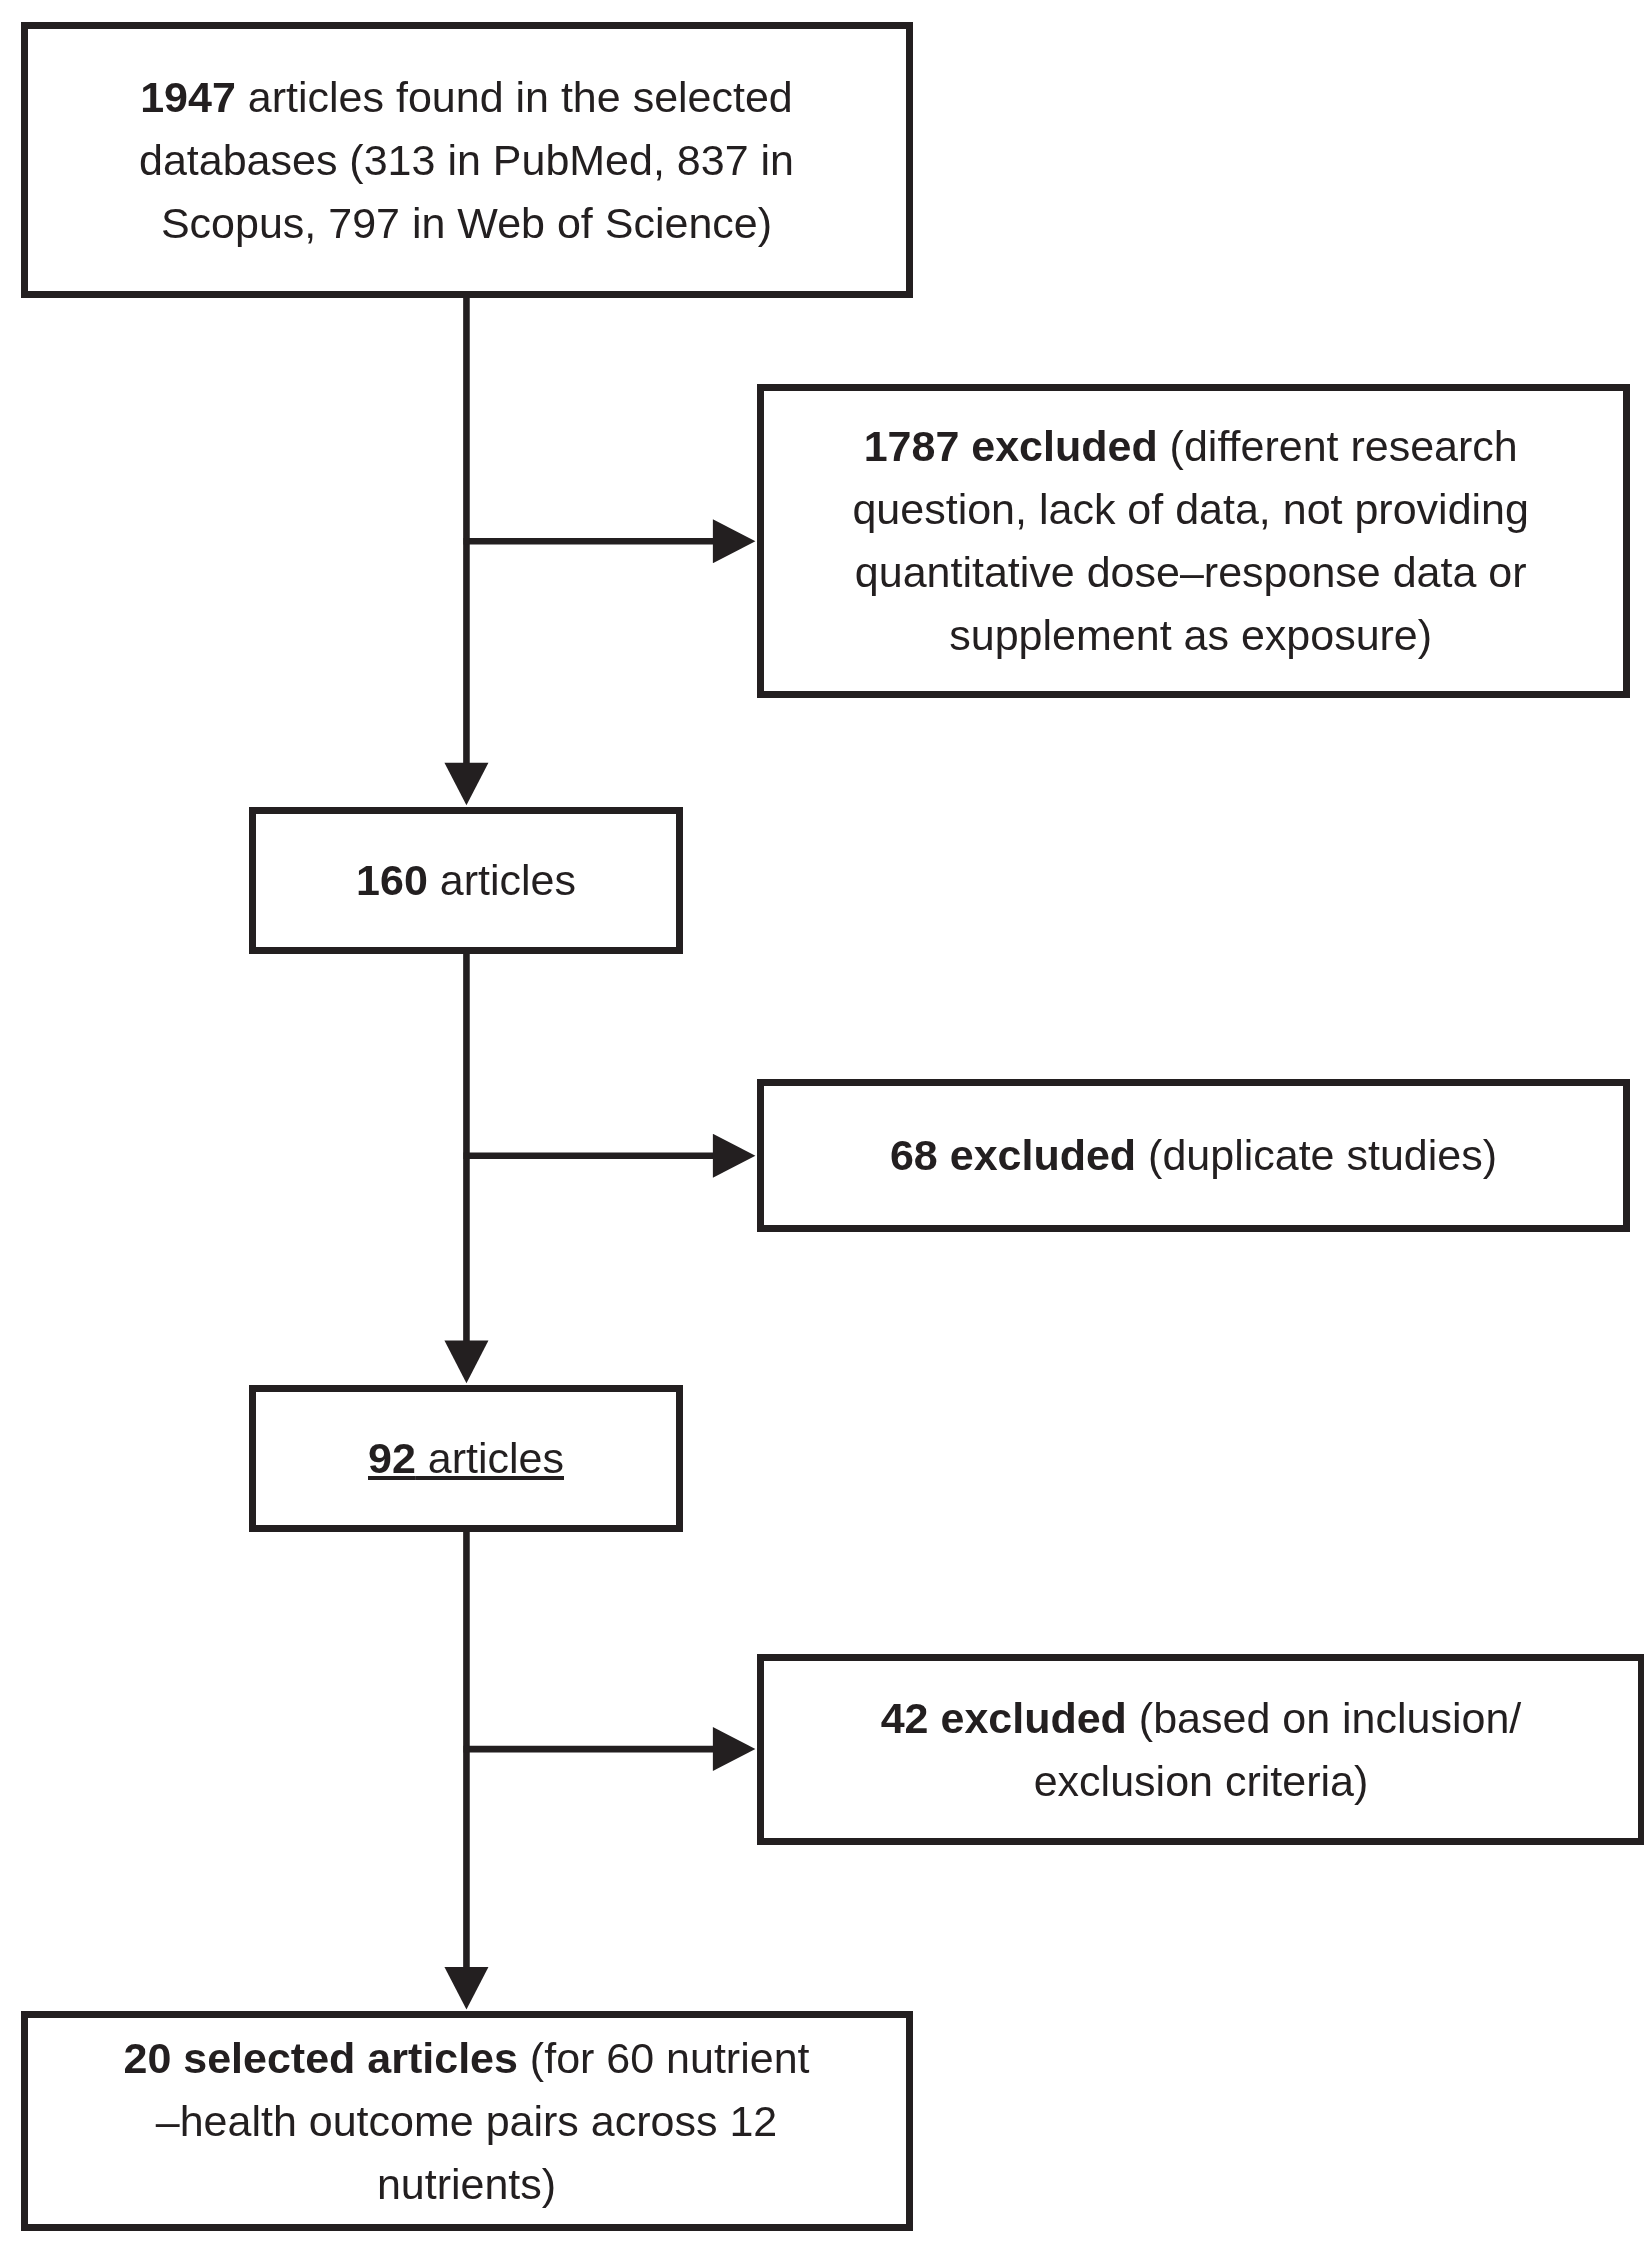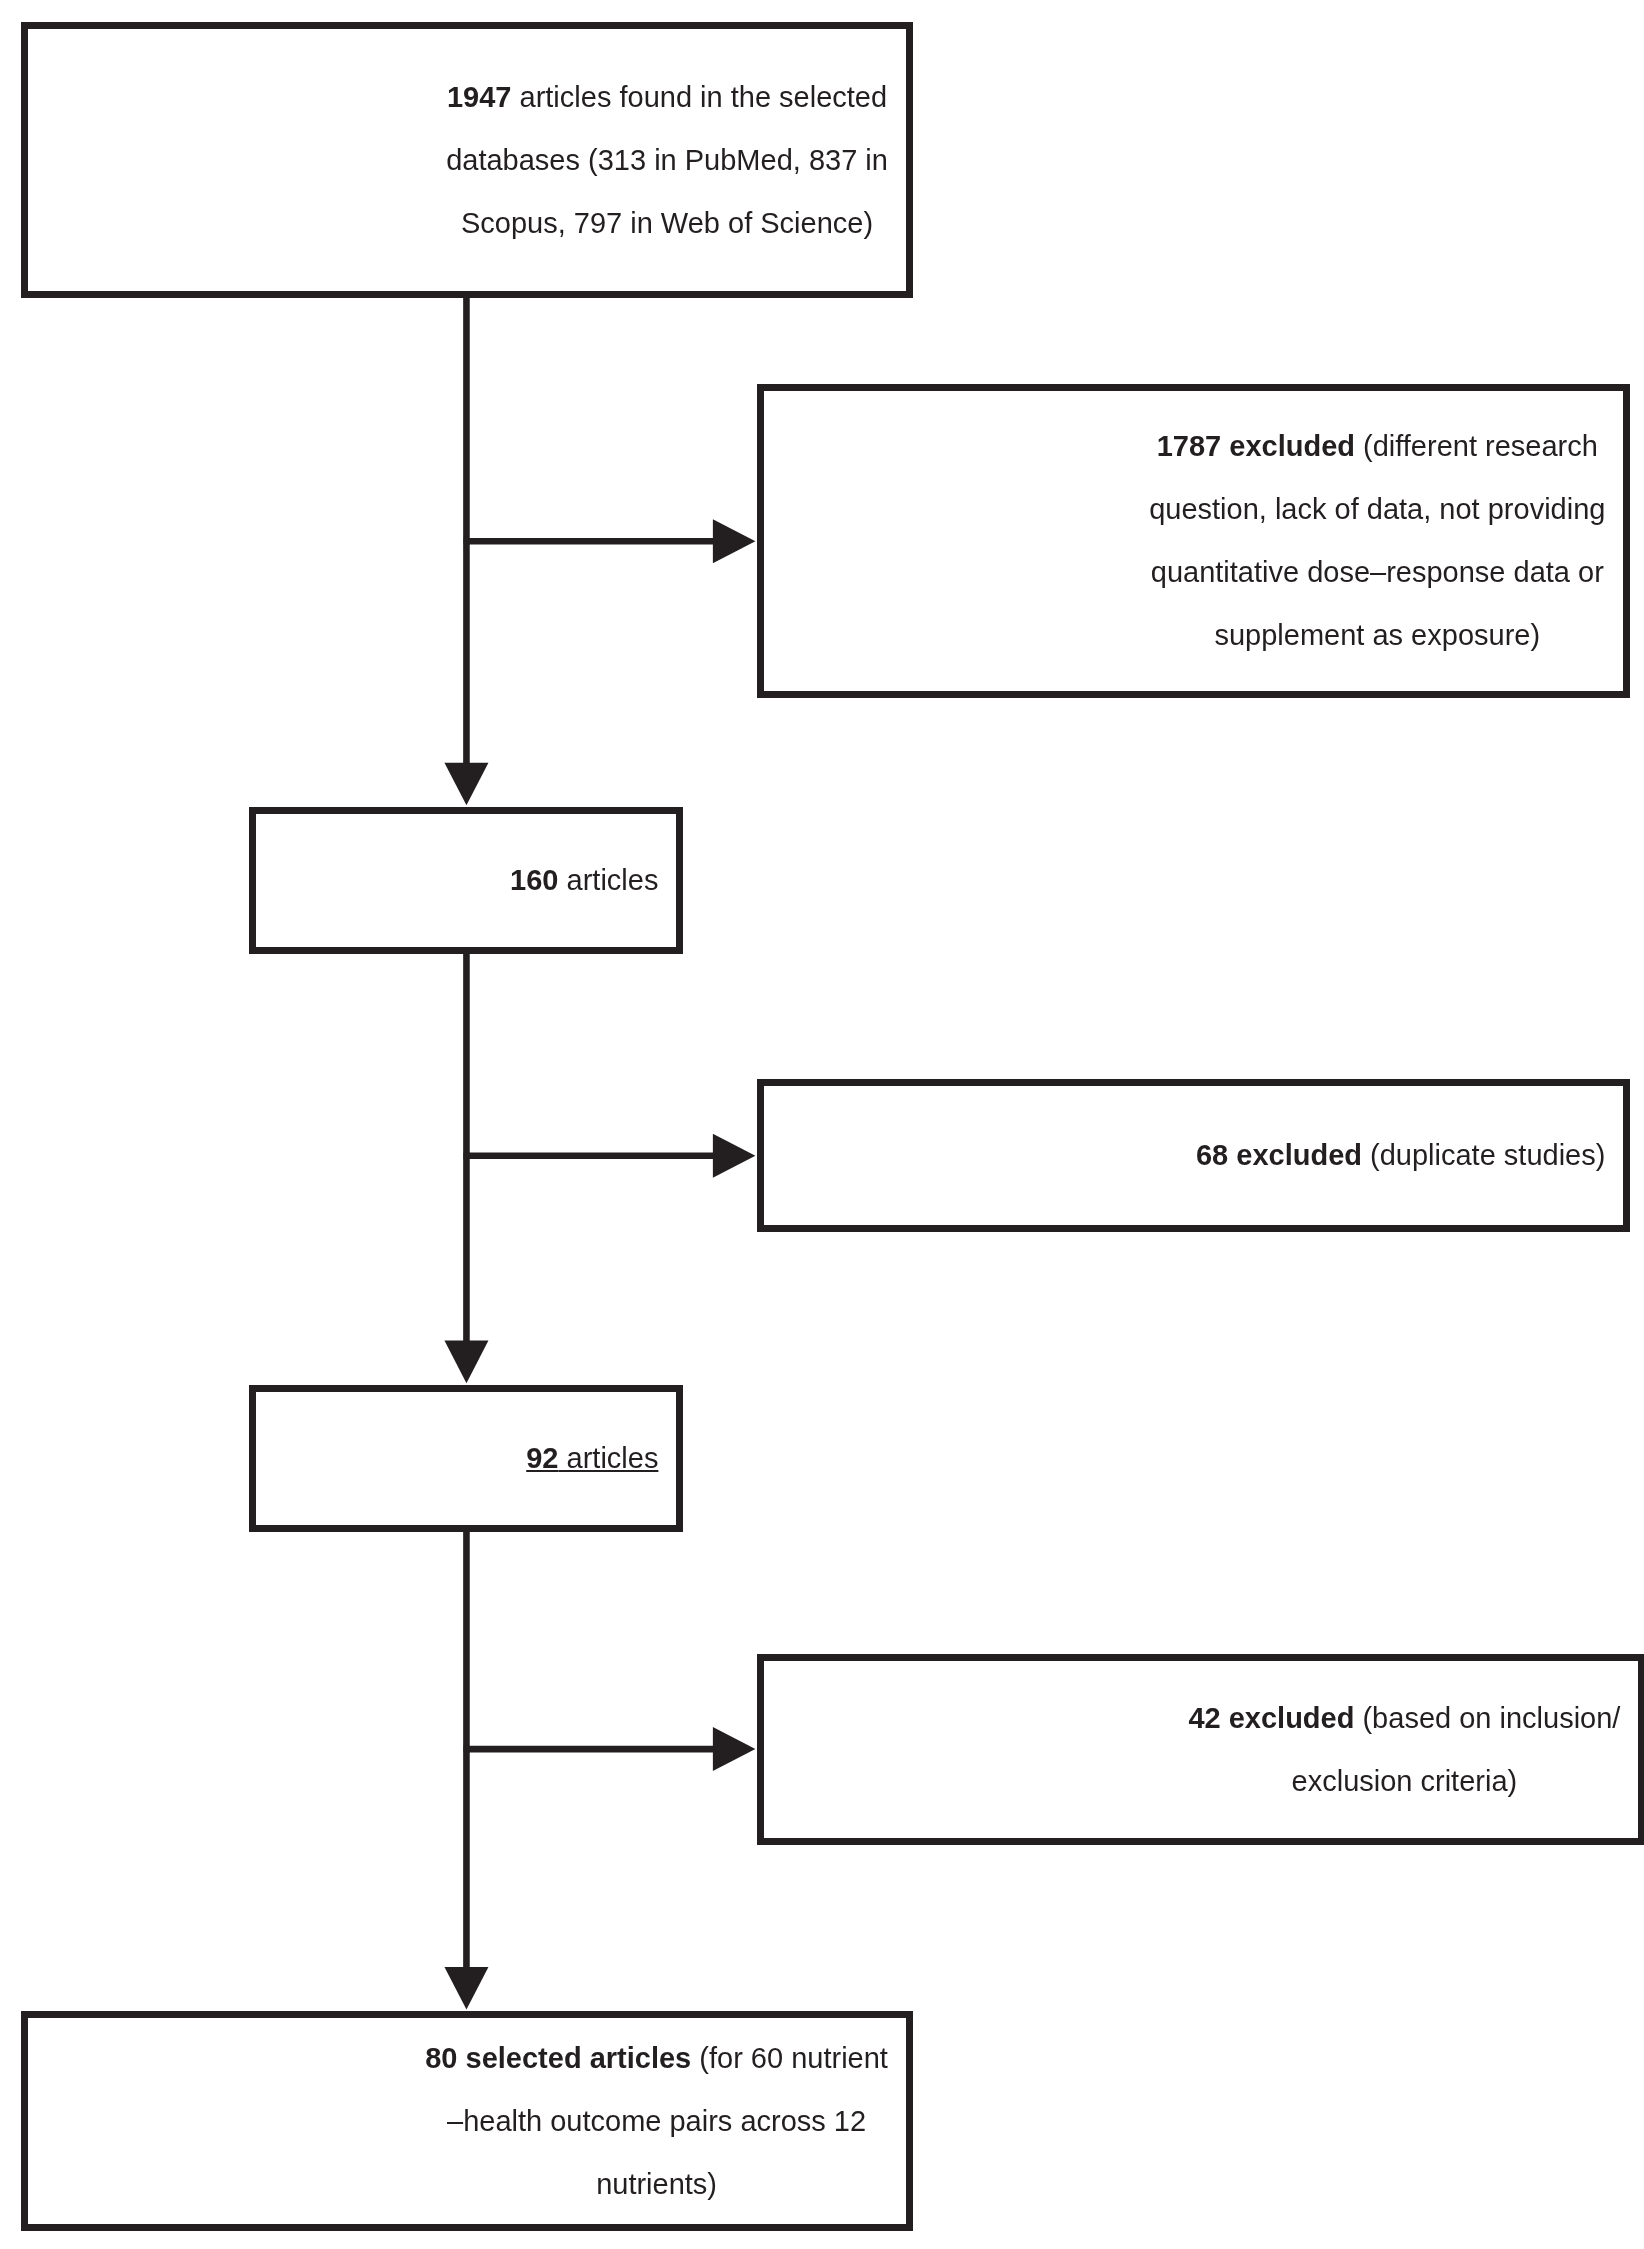--- a/index.html
+++ b/index.html
@@ -31,23 +31,23 @@
     fill: #231f20;
     stroke: none;
   }
   .flow-box {
     position: absolute;
     box-sizing: border-box;
     background: #ffffff;
     border: 7.3px solid #231f20;
     display: flex;
     align-items: center;
-    justify-content: flex-end;
+    justify-content: center;
     text-align: center;
-    font-size: 29px;
+    font-size: 43px;
     line-height: 63px;
     padding: 7.3px 17.6px;
   }
   .flow-box .text {
     white-space: pre-line;
   }
   .flow-box .b {
     font-weight: 700;
   }
   
@@ -121,19 +121,19 @@
   <div class="flow-box box-92">
     <div class="text"><span class="b">92</span><span> articles</span></div>
   </div>
 
   <div class="flow-box box-excl-criteria">
     <div class="text"><span class="b">42 excluded</span><span> (based on inclusion/
 exclusion criteria)</span></div>
   </div>
 
   <div class="flow-box box-selected">
-    <div class="text"><span class="b">80 selected articles</span><span> (for 60 nutrient
+    <div class="text"><span class="b">20 selected articles</span><span> (for 60 nutrient
 –health outcome pairs across 12
 nutrients)</span></div>
   </div>
 
 </div>
 
 
 </body></html>

